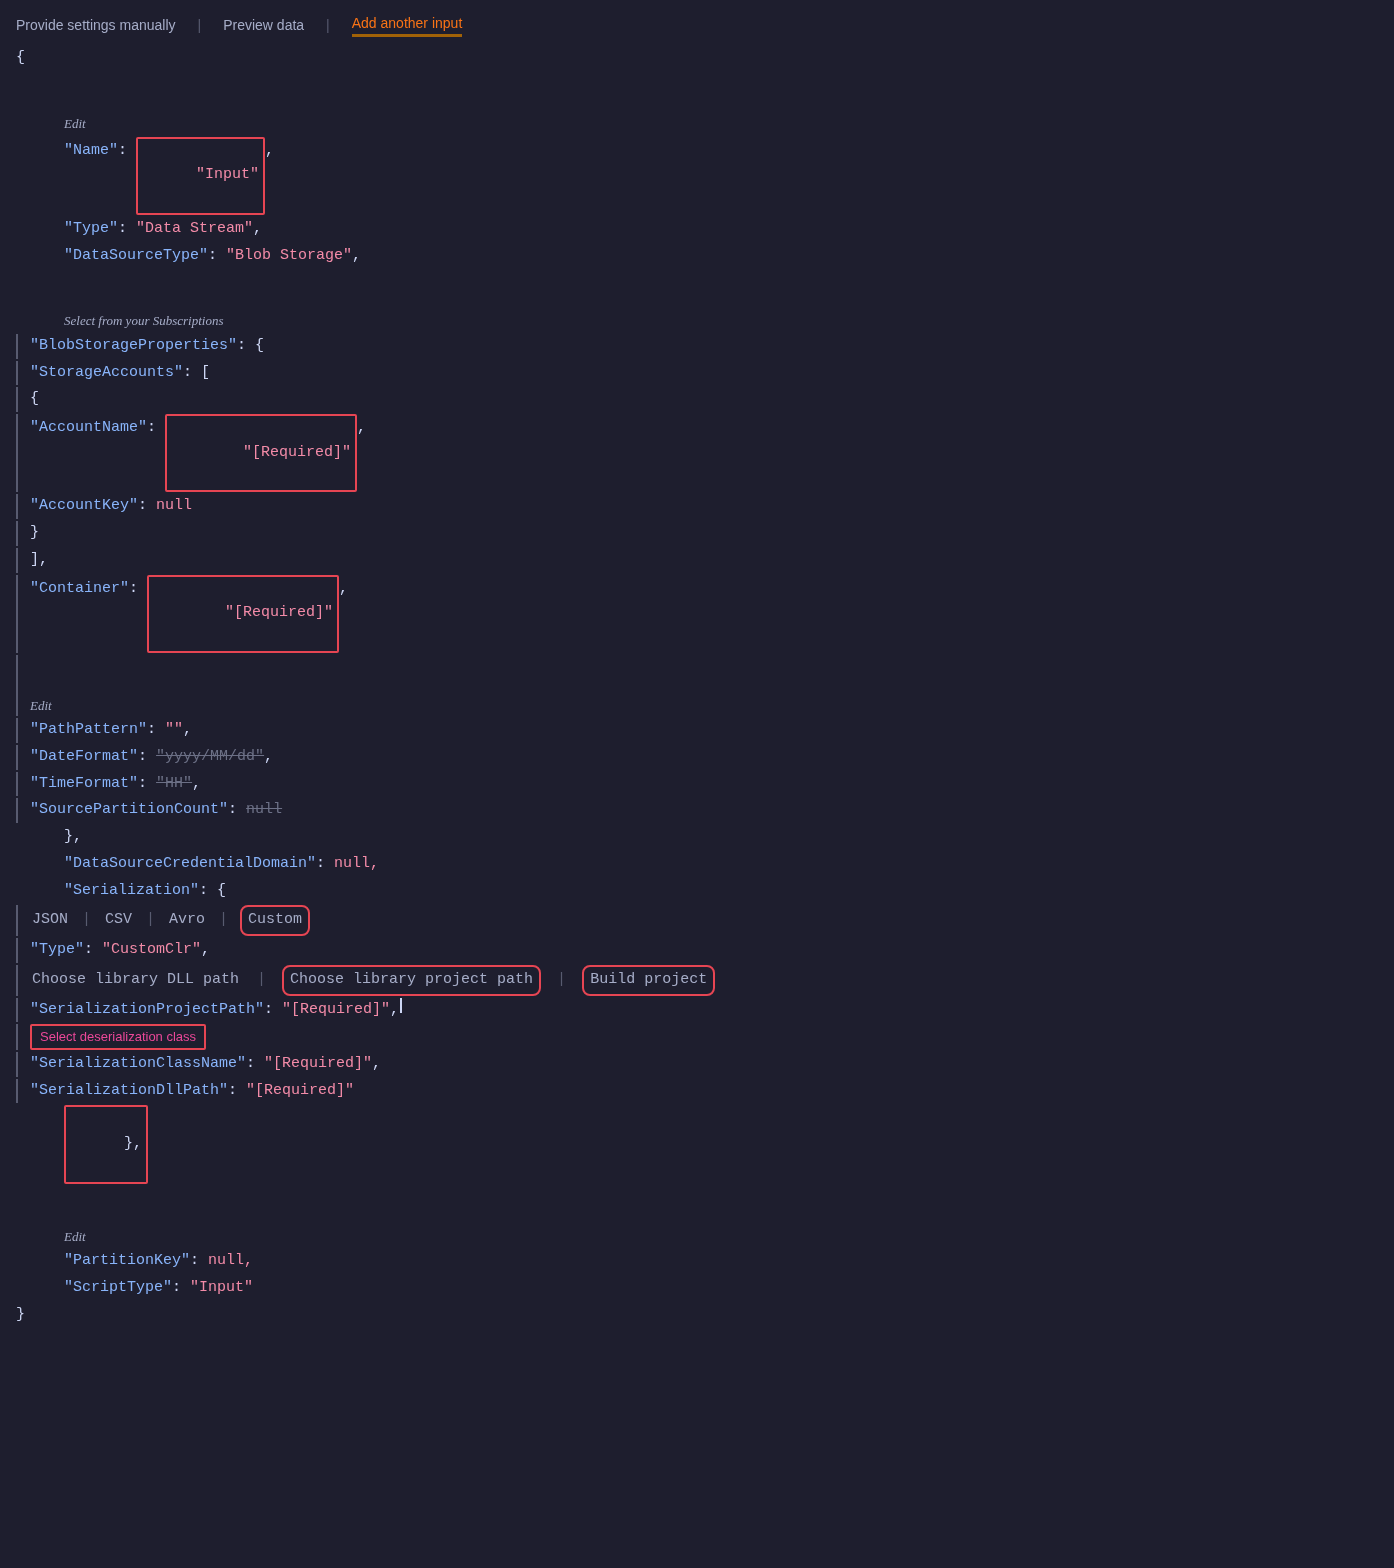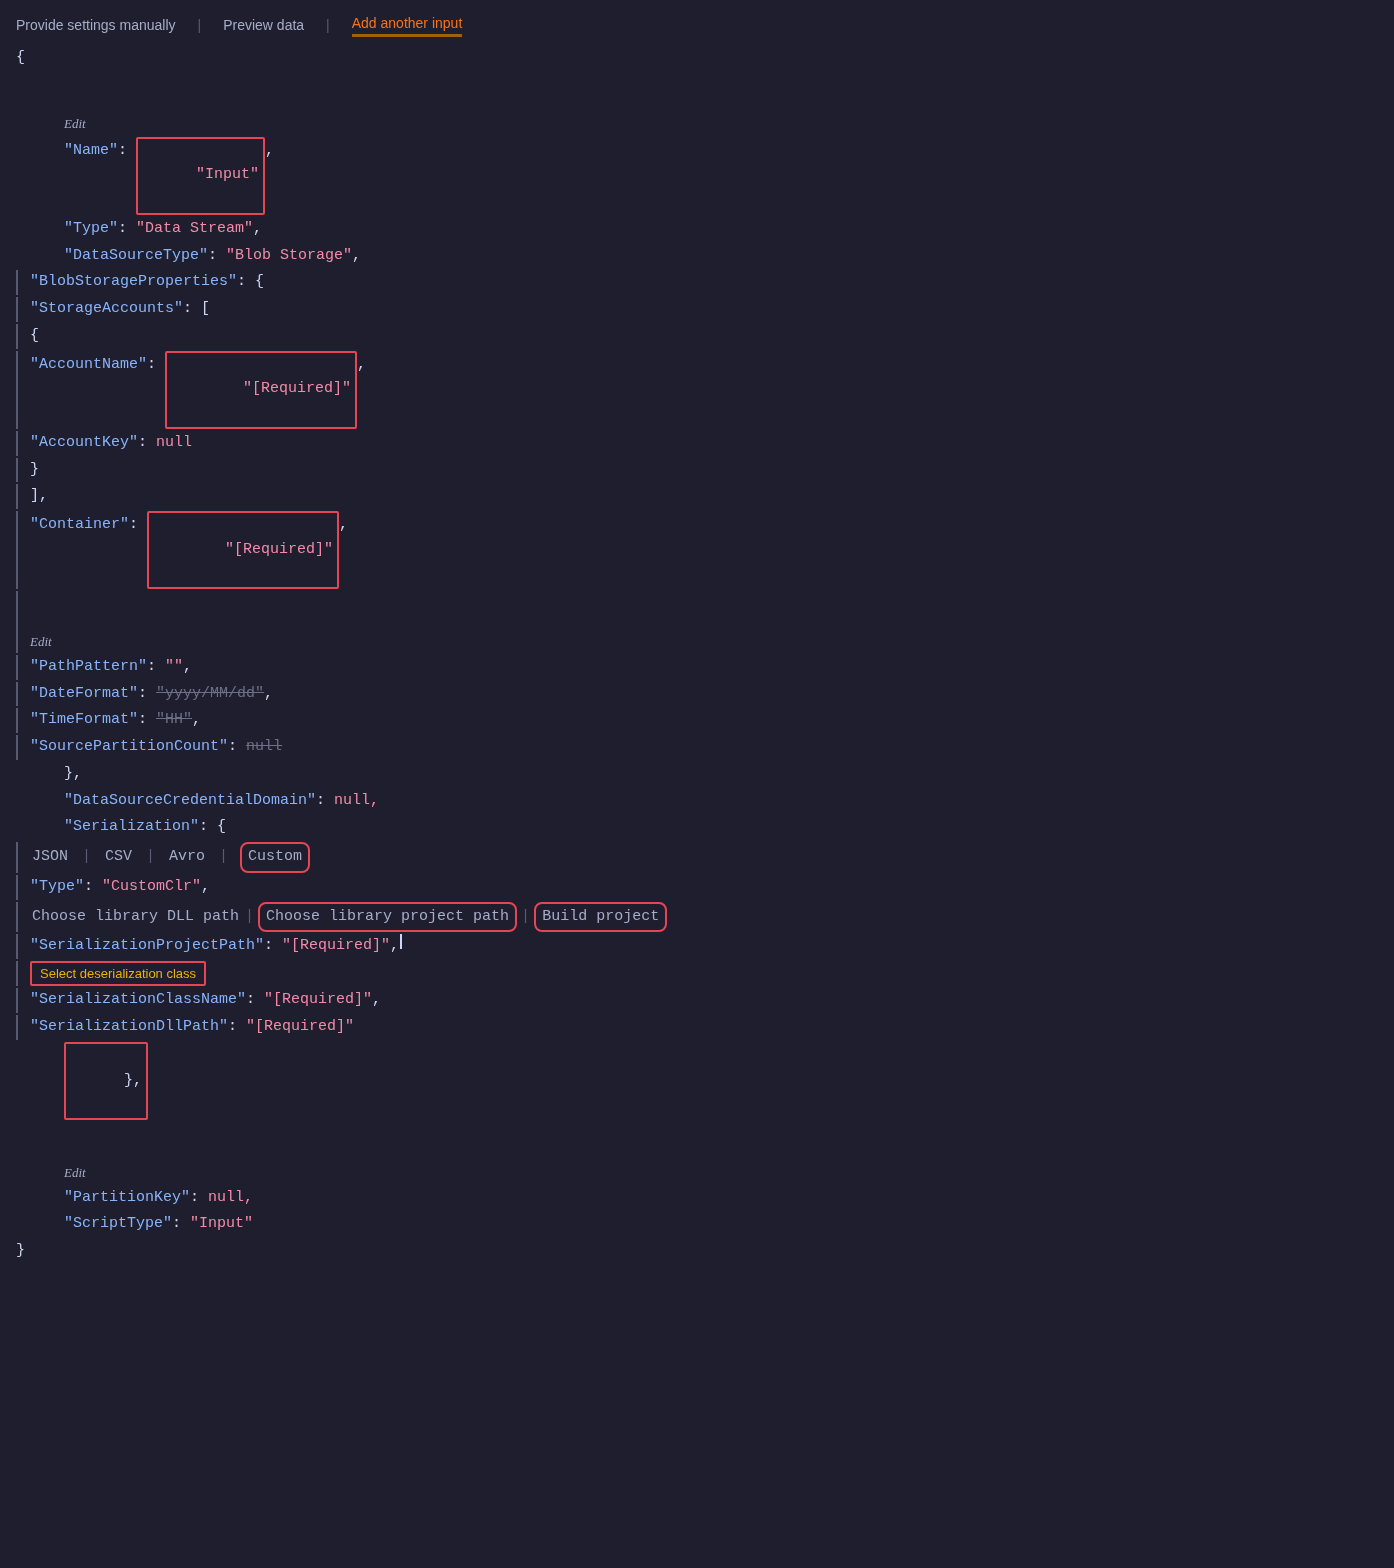--- a/index.html
+++ b/index.html
@@ -153,21 +153,21 @@
 
     @keyframes blink {
       50% { opacity: 0; }
     }
 
     .select-deserialization-box {
       border: 2px solid #e64553;
       padding: 0 8px;
       border-radius: 2px;
       display: inline-block;
-      color: #eab308;
+      color: #ec4899;
       font-family: -apple-system, BlinkMacSystemFont, 'Segoe UI', sans-serif;
       font-size: 13px;
       cursor: pointer;
     }
   </style>
 </head>
 <body>
 
 <div class="top-bar">
   <span class="top-bar-link">Provide settings manually</span>
@@ -206,20 +206,23 @@
   </div>
 
   <div class="line indent-1">
     <span class="key">"DataSourceType"</span>
     <span class="punctuation">:</span>
     <span> </span>
     <span class="string-val">"Blob Storage"</span>
     <span class="punctuation">,</span>
   </div>
 
+  <div class="line indent-1">
+    <span class="label-text">Select from your Subscriptions</span>
+  </div>
 
   <div class="line-with-bar indent-1">
     <div class="vertical-bar"></div>
     <div class="line-content">
       <span class="key">"BlobStorageProperties"</span>
       <span class="punctuation">:</span>
       <span> </span>
       <span class="brace">{</span>
     </div>
   </div>
@@ -379,21 +382,21 @@
       <span class="key">"Type"</span>
       <span class="punctuation">:</span>
       <span> </span>
       <span class="string-val">"CustomClr"</span>
       <span class="punctuation">,</span>
     </div>
   </div>
 
   <div class="line-with-bar indent-2">
     <div class="vertical-bar"></div>
-    <div class="line-content" style="align-items:center; gap: 0; flex-wrap: nowrap;">
+    <div class="line-content" style="align-items:center; gap: 12px; flex-wrap: nowrap;">
       <span class="action-link">Choose library DLL path</span>
       <span class="action-sep">|</span>
       <span class="action-link-highlighted">Choose library project path</span>
       <span class="action-sep">|</span>
       <span class="action-link-highlighted">Build project</span>
     </div>
   </div>
 
   <div class="line-with-bar indent-2">
     <div class="vertical-bar"></div>

